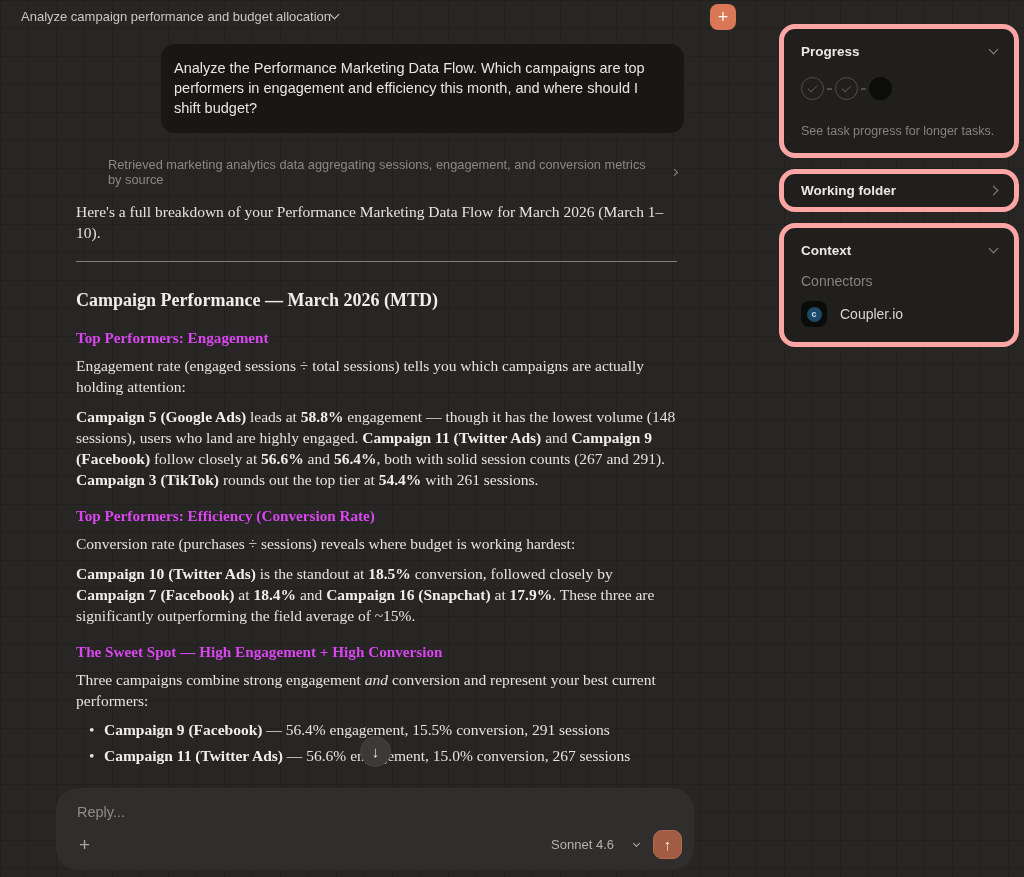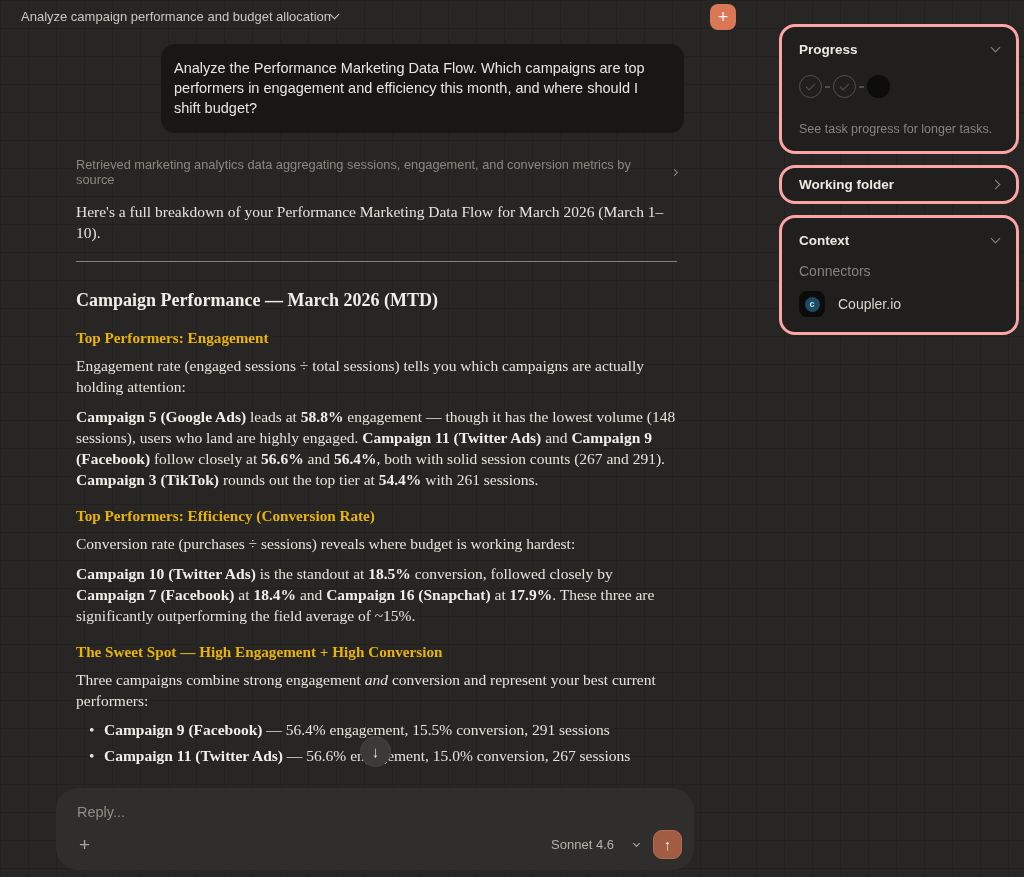--- a/index.html
+++ b/index.html
@@ -44,38 +44,38 @@
     position:absolute; left:161px; top:44px; width:523px;
     background:#181715; border-radius:14px;
     padding:14px 19px 15px 13px;
     font-size:14.5px; line-height:20px; color:#e9e6e0;
   }
 
   
   .response-col { position:absolute; left:76px; top:157px; width:601px; }
   .tool-line {
     font-size:12.8px; color:#8b887f;
-    display:flex; align-items:center; gap:14px; cursor:pointer;
+    display:flex; align-items:center; gap:14px; cursor:pointer;margin-left:32px;
   }
   .tool-line .chev-right { width:5px; height:5px; border-width:1.2px; }
   .response-body {
     font-family:"Liberation Serif", serif;
     font-size:15.5px; line-height:21px; color:#e6e3db;
   }
   .response-body p.intro { margin-top:14px; }
   .response-body hr {
     margin-top:18px; border:none; border-top:1px solid #83817a; height:0;
   }
   .response-body h2 {
     margin-top:26px; font-size:18px; line-height:24px;
     font-weight:700; color:#f0eee8;
   }
   .response-body h3 {
     margin-top:16px; font-size:15.2px; line-height:20px;
-    font-weight:700; color:#eab308;
+    font-weight:700; color:#d946ef;
   }
   .response-body h3 + p { margin-top:7px; }
   .response-body p { margin-top:9px; }
   .response-body b { font-weight:700; color:#f0eee8; }
   .response-body ul { margin-top:8px; list-style:none; }
   .response-body li {
     position:relative; padding-left:28px; line-height:21px; margin-top:5px;
   }
   .response-body li::before {
     content:"•"; position:absolute; left:13px; color:#e6e3db;
@@ -86,21 +86,21 @@
     position:absolute; left:360px; top:736px;
     width:31px; height:31px; border-radius:50%;
     background:#3b3a37; border:1px solid #45443f;
     display:flex; align-items:center; justify-content:center;
     color:#e8e6e0; font-size:15px; cursor:pointer;
   }
 
   
   .sidebar { position:absolute; left:779px; top:24px; width:240px; }
   .card {
-    background:#201f1d; border:3px solid #fca5a5; border-radius:16px;
+    background:#201f1d; border:5px solid #fca5a5; border-radius:16px;
     padding:15px 17px; margin-bottom:11px;
   }
   .card-header {
     display:flex; align-items:center; justify-content:space-between;
     cursor:pointer;
   }
   .card-title { font-size:13.5px; font-weight:600; color:#ece9e3; }
   .card-header .chev-down, .card-header .chev-right { color:#8a8880; }
   .card.compact { padding:9px 17px; }
 

